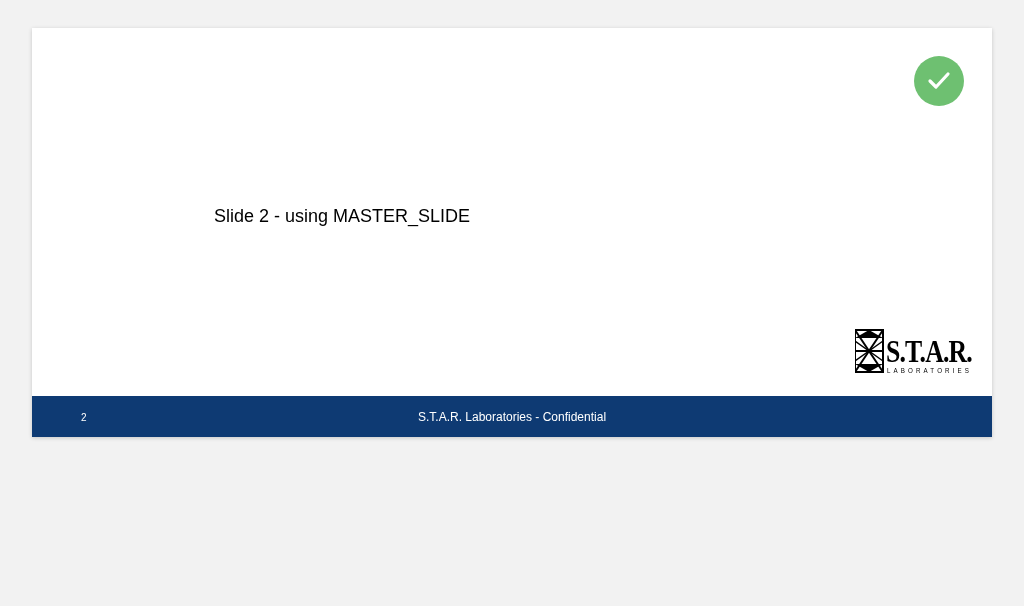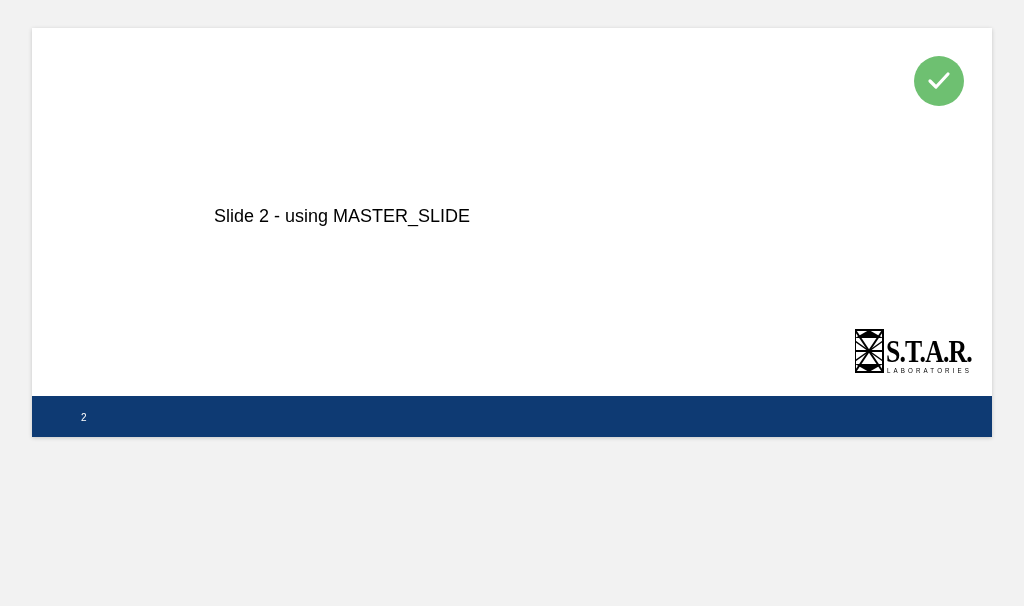--- a/index.html
+++ b/index.html
@@ -115,15 +115,16 @@
       </g>
 
       <text x="31" y="36" font-family="Georgia, 'Times New Roman', serif" font-size="31" font-weight="700" fill="#000" letter-spacing="-1" textLength="86" lengthAdjust="spacingAndGlyphs">S.T.A.R.</text>
 
       <text x="32" y="47" font-family="Arial, Helvetica, sans-serif" font-size="8" fill="#000" letter-spacing="4" textLength="85" lengthAdjust="spacingAndGlyphs">LABORATORIES</text>
     </svg>
   </div>
 
   <div class="footer-bar">
     <span class="footer-page">2</span>
+    <span class="footer-center">S.T.A.R. Laboratories - Confidential</span>
   </div>
 
 </div>
 
 </body></html>

